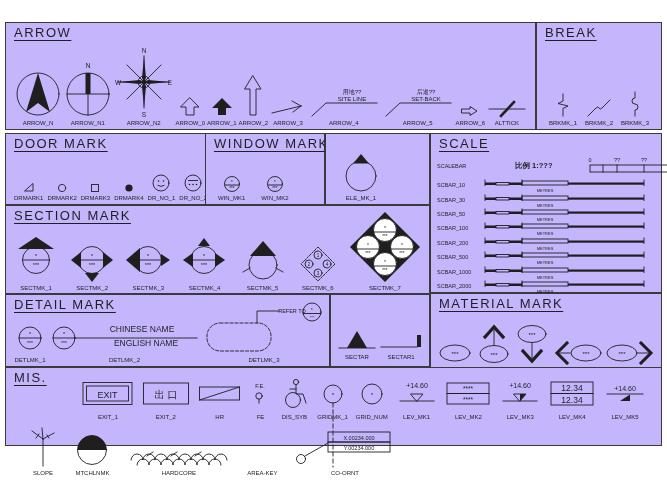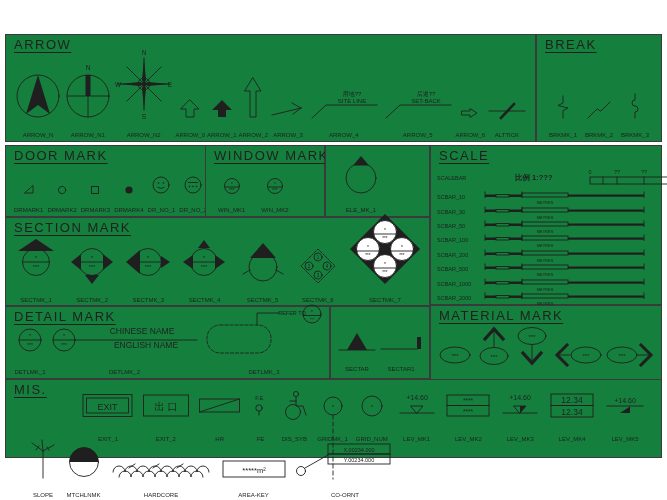--- a/index.html
+++ b/index.html
@@ -1,23 +1,23 @@
 <!DOCTYPE html>
 <html><head>
 <meta charset="utf-8">
 <style>
   html,body{margin:0;padding:0;background:#fff;}
   .sheet{position:relative;width:667px;height:500px;background:#fff;overflow:hidden;
          font-family:"Liberation Sans",sans-serif;color:#1f1f1f;}
-  .box{position:absolute;border:1px solid #3a3a3a;background:#15803d;box-sizing:border-box;margin-top:12px;}
+  .box{position:absolute;border:1px solid #3a3a3a;background:#c4b5fd;box-sizing:border-box;}
   .title{position:absolute;top:2px;left:8px;font-size:13px;letter-spacing:1.5px;
          text-decoration:underline;text-underline-offset:3px;white-space:nowrap;}
   .items{position:absolute;left:8px;right:8px;bottom:3px;display:flex;
          justify-content:space-between;align-items:flex-end;}
-  .item{display:flex;flex-direction:column;align-items:center;gap:12px;}
+  .item{display:flex;flex-direction:column;align-items:center;gap:2px;}
   .lbl{font-size:6px;white-space:nowrap;letter-spacing:0;}
   
   #b-arrow{left:5px;top:22px;width:531px;height:108px;}
   #b-break{left:536px;top:22px;width:126px;height:108px;}
   #b-break .items{left:12px;right:12px;}
   #b-door{left:5px;top:133px;width:211px;height:72px;padding-left:48px;}
   #b-window{left:205px;top:133px;width:120px;height:72px;}
   #b-window .items{justify-content:flex-start;gap:16px;left:12px;}
   #b-elev{left:325px;top:133px;width:105px;height:72px;}
   #b-elev .items{justify-content:flex-start;left:14px;}
@@ -742,24 +742,20 @@
           <div class="glyph"><svg width="104" height="24" viewBox="0 0 104 24" fill="none" stroke="#1f1f1f" stroke-width="0.9" stroke-linecap="square">
               <path d="M4,16 a6,6 0 0 1 12,0 a6,6 0 0 1 12,0 a6,6 0 0 1 12,0 a6,6 0 0 1 12,0 a6,6 0 0 1 12,0 a6,6 0 0 1 12,0 a6,6 0 0 1 12,0 a6,6 0 0 1 12,0 "></path>
               <path d="M10,21 a6,6 0 0 1 12,0 a6,6 0 0 1 12,0 a6,6 0 0 1 12,0 a6,6 0 0 1 12,0 a6,6 0 0 1 12,0 a6,6 0 0 1 12,0 a6,6 0 0 1 12,0 "></path>
               <line x1="20" y1="12" x2="26" y2="8"></line>
               <line x1="44" y1="12" x2="50" y2="8"></line>
               <line x1="68" y1="12" x2="74" y2="8"></line>
             </svg></div>
           <div class="lbl">HARDCORE</div>
         </div>
         <div class="item">
-          <div class="glyph"><svg width="66" height="22" viewBox="0 0 66 22" fill="none" stroke="#1f1f1f" stroke-width="0.9" stroke-linecap="square">
-              <rect x="2" y="3" width="62" height="16"></rect>
-              <text x="33" y="14.5" font-size="7.5" font-family="Liberation Sans,sans-serif" fill="#1f1f1f" stroke="none" text-anchor="middle">*****m²</text>
-            </svg></div>
           <div class="lbl">AREA-KEY</div>
         </div>
         <div class="item">
           <div class="glyph"><svg width="102" height="38" viewBox="0 0 102 38" fill="none" stroke="#1f1f1f" stroke-width="0.9" stroke-linecap="square">
               <circle cx="7" cy="29" r="4.5"></circle>
               <line x1="11" y1="26" x2="34" y2="13"></line>
               <rect x="34" y="2" width="62" height="10"></rect>
               <rect x="34" y="12" width="62" height="10"></rect>
               <text x="65" y="9.5" font-size="5.5" font-family="Liberation Sans,sans-serif" fill="#1f1f1f" stroke="none" text-anchor="middle">X.00234.000</text>
               <text x="65" y="19.5" font-size="5.5" font-family="Liberation Sans,sans-serif" fill="#1f1f1f" stroke="none" text-anchor="middle">Y.00234.000</text>

